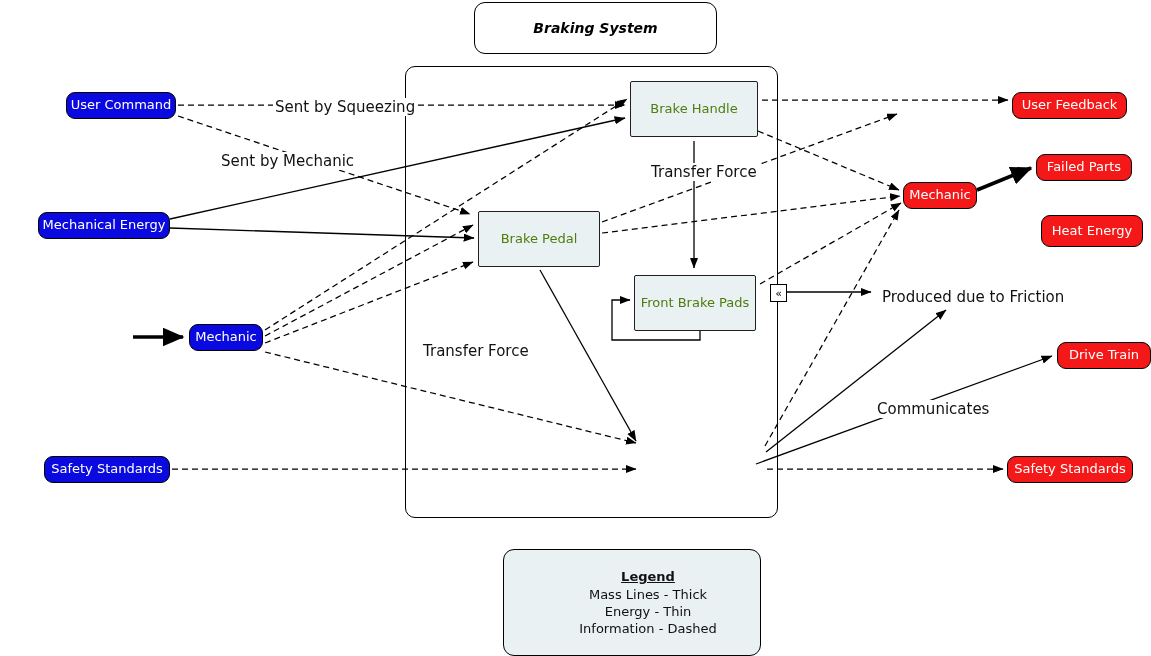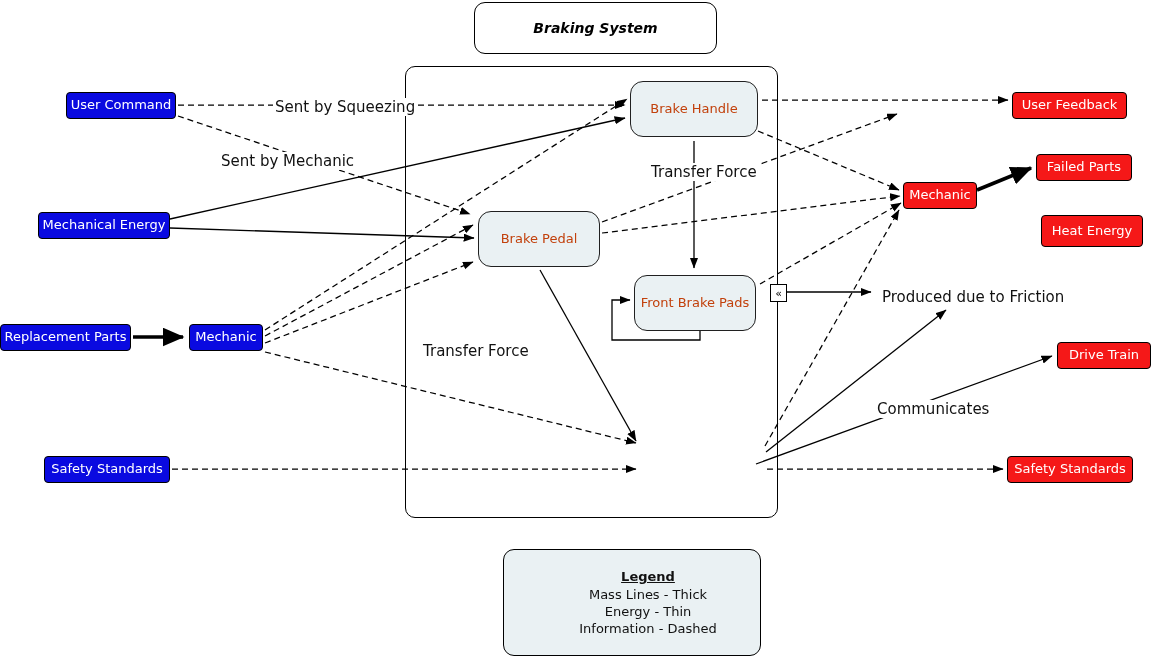--- a/index.html
+++ b/index.html
@@ -1,25 +1,25 @@
 <!DOCTYPE html>
 <html><head>
 <meta charset="utf-8">
 <style>
   html,body{margin:0;padding:0;background:#ffffff;}
   body{width:1151px;height:656px;position:relative;overflow:hidden;
        font-family:"DejaVu Sans","Liberation Sans",sans-serif;}
   #stage{position:absolute;left:0;top:0;width:1151px;height:656px;}
   svg.layer{position:absolute;left:0;top:0;width:1151px;height:656px;}
   .node{position:absolute;box-sizing:border-box;display:flex;align-items:center;
-        justify-content:center;text-align:center;border-radius:4px;
+        justify-content:center;text-align:center;border-radius:9px;
         border:1.5px solid #000;font-size:13px;line-height:1.15;}
   .node.blue{background:#0a0ae0;color:#ffffff;}
   .node.red{background:#f51818;color:#ffffff;}
-  .node.proc{background:#eaf1f3;color:#c2410c;border:1.3px solid #202020;border-radius:13px;}
+  .node.proc{background:#eaf1f3;color:#4d7c0f;border:1.3px solid #202020;border-radius:2px;}
   .boundary{position:absolute;border:1.6px solid #000;border-radius:10px;background:transparent;}
   .titlebox{position:absolute;border:1.6px solid #000;border-radius:11px;background:#ffffff;
             display:flex;align-items:center;justify-content:center;
             font-weight:bold;font-style:italic;font-size:14px;color:#000;}
   .legendbox{position:absolute;border:1.5px solid #000;border-radius:11px;background:#eaf1f3;
              display:flex;flex-direction:column;align-items:center;justify-content:center;
              font-size:13px;color:#111;line-height:1.32;}
   .legendbox .lg-title{font-weight:bold;text-decoration:underline;margin-bottom:1px;}
   .elabel{position:absolute;font-size:15px;color:#111;background:#ffffff;
           white-space:nowrap;padding:0 2px;}
@@ -79,21 +79,20 @@
   </svg>
 
   <div class="boundary" style="left:405px;top:66px;width:371px;height:450px;"></div>
 
   <div class="titlebox" style="left:474px;top:2px;width:241px;height:50px;">Braking System</div>
 
   <div class="marker-box" style="left:770px;top:284px;">«</div>
 
   <div class="node blue" style="left:66px;top:92px;width:110px;height:27px;">User Command</div>
   <div class="node blue" style="left:38px;top:212px;width:132px;height:27px;">Mechanical Energy</div>
-  <div class="node blue" style="left:0px;top:324px;width:131px;height:27px;">Replacement Parts</div>
   <div class="node blue" style="left:189px;top:324px;width:74px;height:27px;">Mechanic</div>
   <div class="node blue" style="left:44px;top:456px;width:126px;height:27px;">Safety Standards</div>
 
   <div class="node red" style="left:1012px;top:92px;width:115px;height:27px;">User Feedback</div>
   <div class="node red" style="left:903px;top:182px;width:74px;height:27px;">Mechanic</div>
   <div class="node red" style="left:1036px;top:154px;width:96px;height:27px;">Failed Parts</div>
   <div class="node red" style="left:1041px;top:215px;width:102px;height:32px;">Heat Energy</div>
   <div class="node red" style="left:1057px;top:342px;width:94px;height:27px;">Drive Train</div>
   <div class="node red" style="left:1007px;top:456px;width:126px;height:27px;">Safety Standards</div>
 

